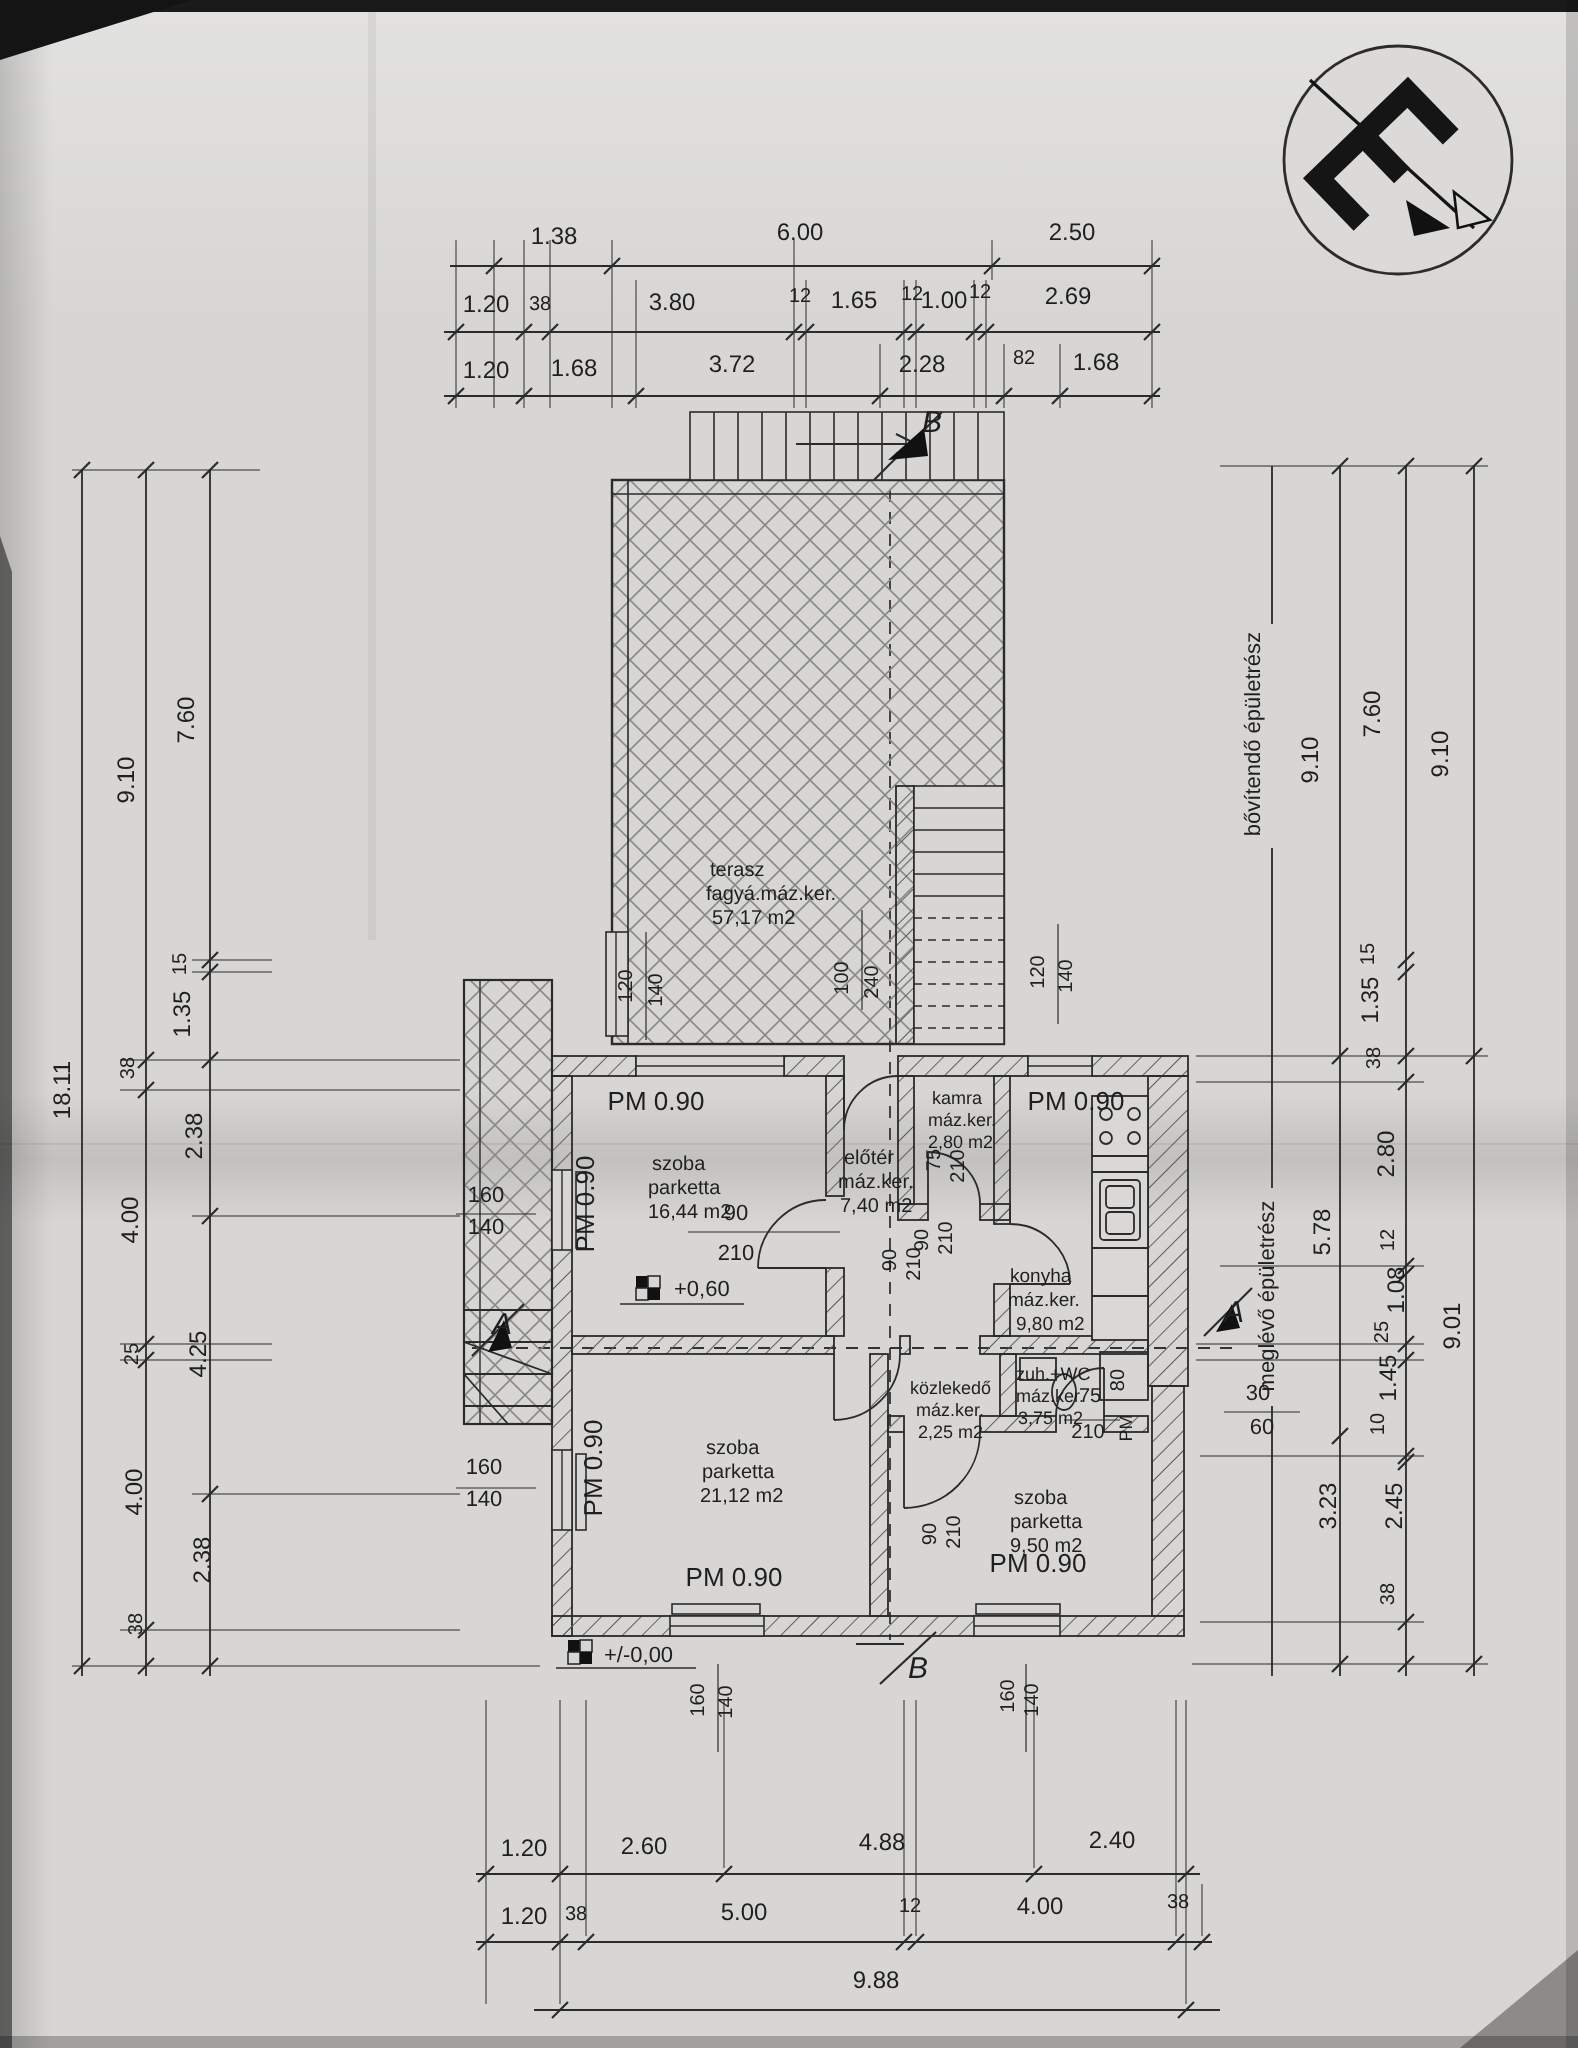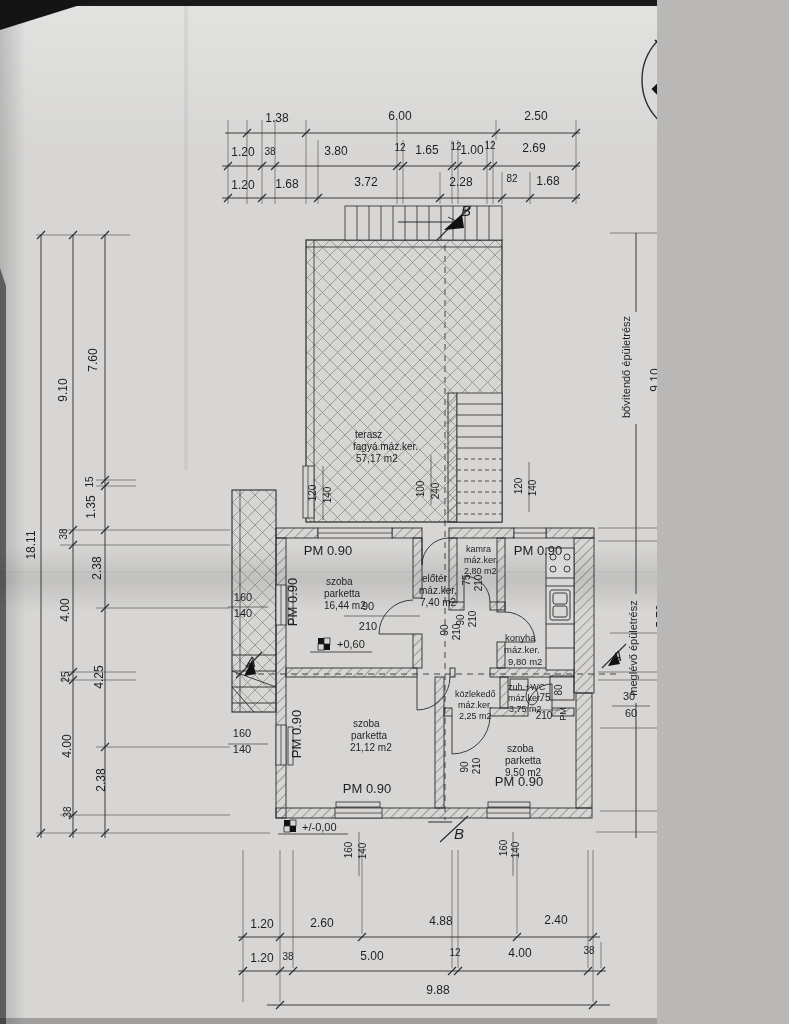--- a/index.html
+++ b/index.html
@@ -1,16 +1,16 @@
 <!DOCTYPE html>
 <html><head>
 <meta charset="utf-8">
 <style>
   html,body{margin:0;padding:0;background:#b9b8b6;}
-  .sheet{position:relative;width:657px;height:1024px;background:#d7d6d4;overflow:hidden;}
+  .sheet{position:relative;width:789px;height:1024px;background:#d7d6d4;overflow:hidden;}
   svg{display:block}
   svg text{font-family:"Liberation Sans",sans-serif;fill:#1f1f1f;}
   .ink{stroke:#2b2b2b;fill:none;}
   .wall{fill:url(#hx);stroke:#2b2b2b;stroke-width:0.9;}
   .open{fill:#d7d6d4;stroke:#2b2b2b;stroke-width:0.8;}
 </style>
 </head>
 <body>
 
 <div class="sheet">

